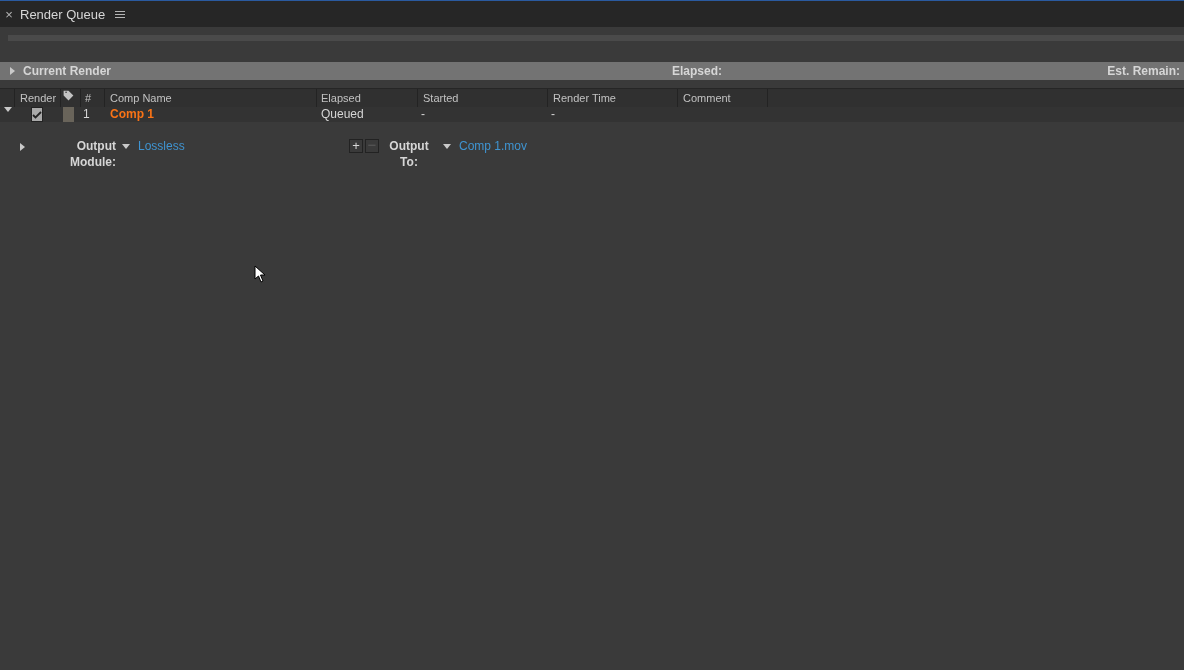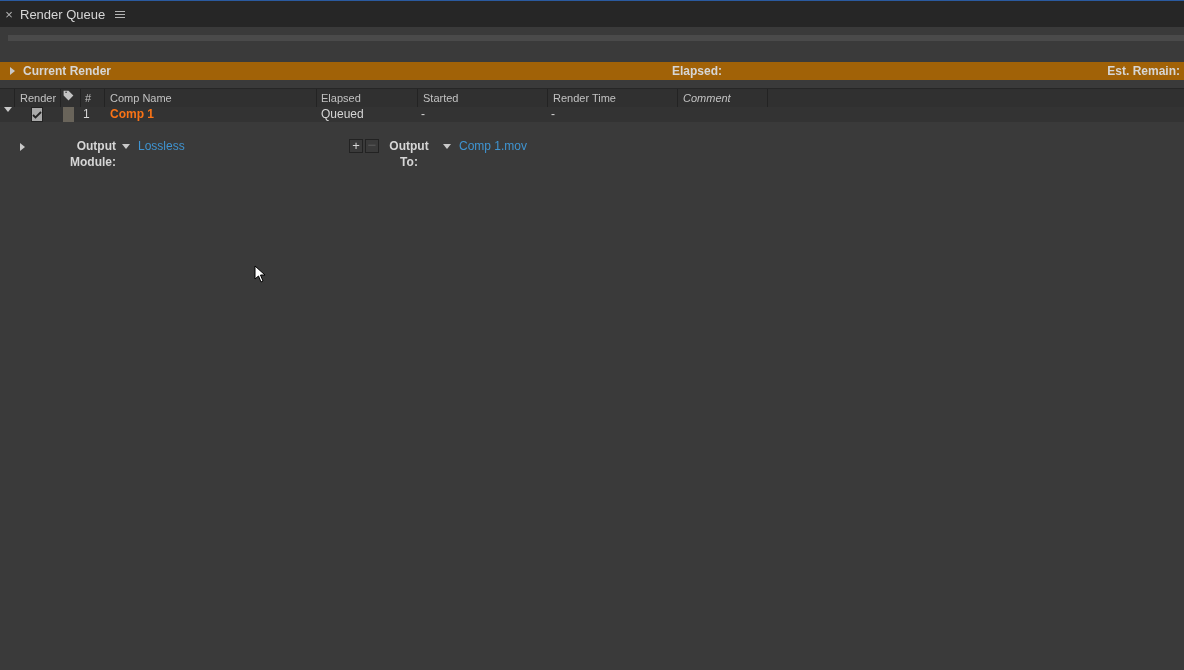--- a/index.html
+++ b/index.html
@@ -39,21 +39,21 @@
 
   
   .progress-strip {
     position:absolute; top:8px; left:8px; right:0; height:6px;
     background:#4a4a4a;
   }
 
   
   .current-render-bar {
     position:absolute; top:35px; left:0; right:0; height:18px;
-    background:#a16207;
+    background:#737373;
     display:flex; align-items:center;
   }
   .chevron-right {
     width:0;height:0;border-top:4px solid transparent;border-bottom:4px solid transparent;border-left:5px solid #c9c9c9;
     margin-left:10px; cursor:pointer;
   }
   .chevron-down {
     width:0;height:0;border-left:4px solid transparent;border-right:4px solid transparent;border-top:5px solid #c9c9c9;
     cursor:pointer;
   }
@@ -74,21 +74,21 @@
   }
   .vsep { position:absolute; top:0; width:1px; height:18px; background:#232323; }
 
   .col-render   { left:20px; }
   .col-tag      { left:62px; width:20px; }
   .col-hash     { left:85px; }
   .col-compname { left:110px; }
   .col-status   { left:321px; }
   .col-started  { left:423px; }
   .col-rtime    { left:553px; }
-  .col-comment  { left:683px;font-style:italic; }
+  .col-comment  { left:683px; }
 
   
   .item-row {
     position:absolute; top:80px; left:0; right:0; height:15px;
     background:#333333;
   }
   .item-row > span, .item-row > div { position:absolute; top:0; height:15px; line-height:15px; }
   .checkbox {
     position:absolute; left:31px; top:1px; width:12px; height:12px;
     background:#a9a9a9; border:1px solid #222; cursor:pointer;

